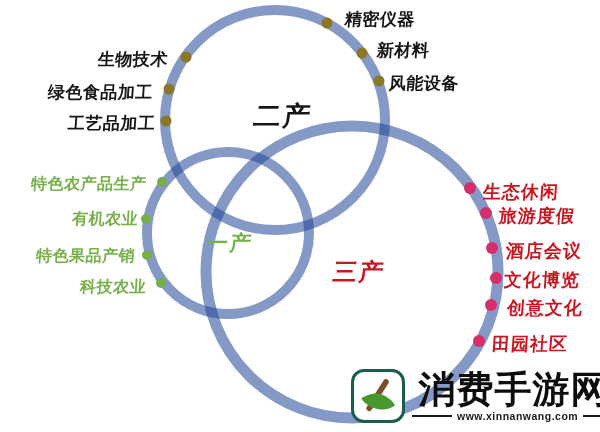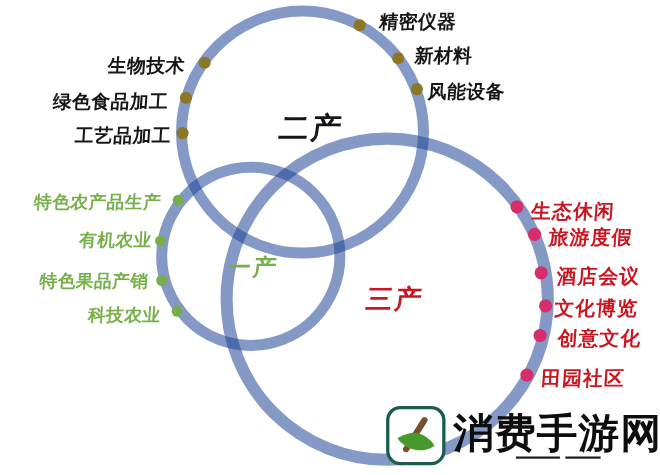--- a/index.html
+++ b/index.html
@@ -129,18 +129,19 @@
     <div class="wm-icon">
       <svg width="42" height="42" viewBox="0 0 48 48">
         <line x1="33" y1="8" x2="14" y2="38" stroke="#7b4f2b" stroke-width="6.5" stroke-linecap="round"></line>
         <path d="M 5,27 C 10,34 20,41 33,39 C 38,38 41,36.5 43.5,34.5 C 38,26 28,19.5 18,21.5 C 11,23 7,25 5,27 Z" fill="#47992e"></path>
       </svg>
     </div>
     <div class="wm-textcol">
       <div class="wm-title">消费手游网</div>
       <div class="wm-urlrow">
         <span class="wm-rule left"></span>
+        <span class="wm-url">www.xinnanwang.com</span>
         <span class="wm-rule right"></span>
       </div>
     </div>
   </div>
 
 </div>
 
 </body></html>

